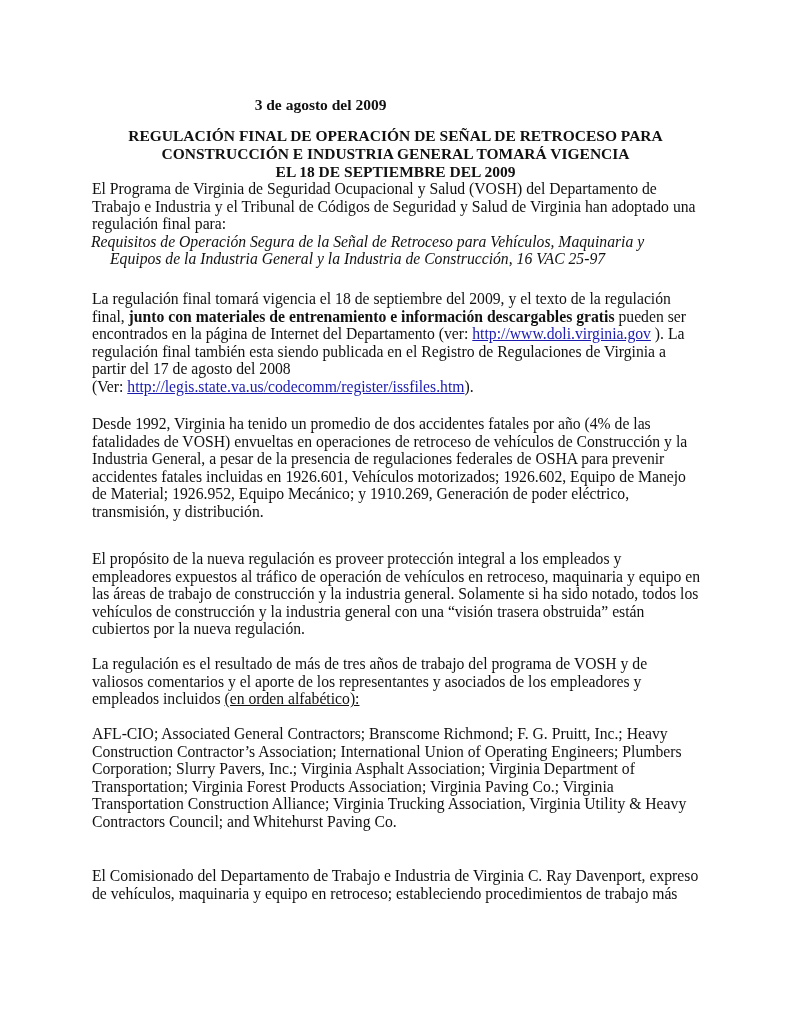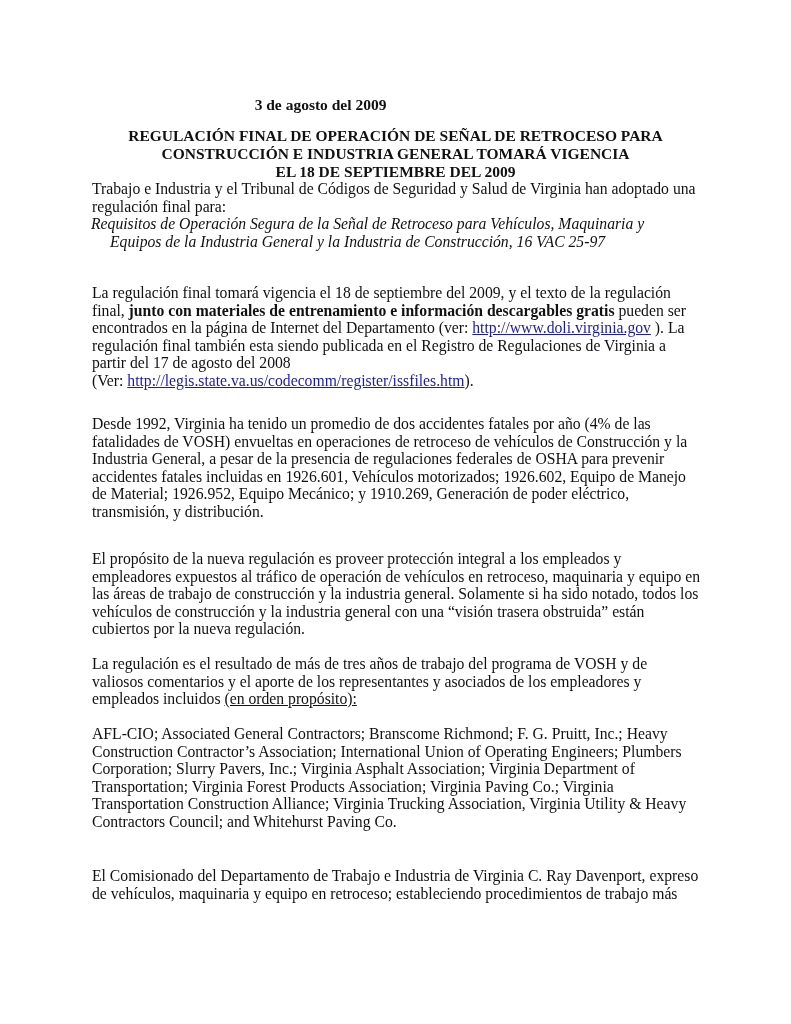--- a/index.html
+++ b/index.html
@@ -34,27 +34,28 @@
 
   <div class="date">3 de agosto del 2009</div>
 
   <div class="title">
     <div>REGULACIÓN FINAL DE OPERACIÓN  DE SEÑAL DE RETROCESO PARA</div>
     <div>CONSTRUCCIÓN E INDUSTRIA GENERAL TOMARÁ VIGENCIA</div>
     <div>EL 18 DE SEPTIEMBRE DEL 2009</div>
   </div>
 
   <div class="body" style="top:180px;">
+    <div class="line">El Programa de Virginia de Seguridad Ocupacional y Salud (VOSH) del Departamento de</div>
     <div class="line">Trabajo e Industria y el Tribunal de Códigos de Seguridad y Salud de Virginia han adoptado una</div>
     <div class="line">regulación final para:</div>
     <div class="line it" style="margin-left:-1px;">Requisitos de Operación Segura de la Señal de Retroceso para Vehículos, Maquinaria y</div>
     <div class="line it indent">Equipos de la Industria General y la Industria de Construcción, 16 VAC 25-97</div>
   </div>
 
-  <div class="body" style="top:284px;">
+  <div class="body" style="top:290px;">
     <div class="line">La regulación final tomará vigencia el 18 de septiembre del 2009, y el texto de la regulación</div>
     <div class="line">
       <span>final, </span><span class="b">junto con materiales de entrenamiento e información descargables gratis</span><span> pueden ser</span>
     </div>
     <div class="line">
       <span>encontrados en la página de Internet del Departamento (ver: </span><a class="link" href="#">http://www.doli.virginia.gov</a><span> ). La</span>
     </div>
     <div class="line">regulación final también esta siendo publicada en el Registro de Regulaciones de Virginia a</div>
     <div class="line">partir del 17 de agosto del 2008</div>
     <div class="line">
@@ -76,21 +77,21 @@
     <div class="line">empleadores expuestos al tráfico de operación de vehículos en retroceso, maquinaria y equipo en</div>
     <div class="line">las áreas de trabajo de construcción y la industria general. Solamente si ha sido notado, todos los</div>
     <div class="line">vehículos de construcción y la industria general con una “visión trasera obstruida” están</div>
     <div class="line">cubiertos por la nueva regulación.</div>
   </div>
 
   <div class="body" style="top:655px;">
     <div class="line">La regulación es el resultado de más de tres años de trabajo del programa de VOSH  y de</div>
     <div class="line">valiosos comentarios y el aporte de los representantes y asociados de los empleadores y</div>
     <div class="line">
-      <span>empleados incluidos </span><span class="u">(en orden propósito):</span>
+      <span>empleados incluidos </span><span class="u">(en orden alfabético):</span>
     </div>
   </div>
 
   <div class="body" style="top:725px;">
     <div class="line">AFL-CIO; Associated General Contractors; Branscome Richmond; F. G. Pruitt, Inc.; Heavy</div>
     <div class="line">Construction Contractor’s Association;  International Union of Operating Engineers; Plumbers</div>
     <div class="line">Corporation; Slurry Pavers, Inc.; Virginia Asphalt Association; Virginia Department of</div>
     <div class="line">Transportation; Virginia Forest Products Association; Virginia Paving Co.; Virginia</div>
     <div class="line">Transportation Construction Alliance; Virginia Trucking Association, Virginia Utility &amp; Heavy</div>
     <div class="line">Contractors Council; and Whitehurst Paving Co.</div>

